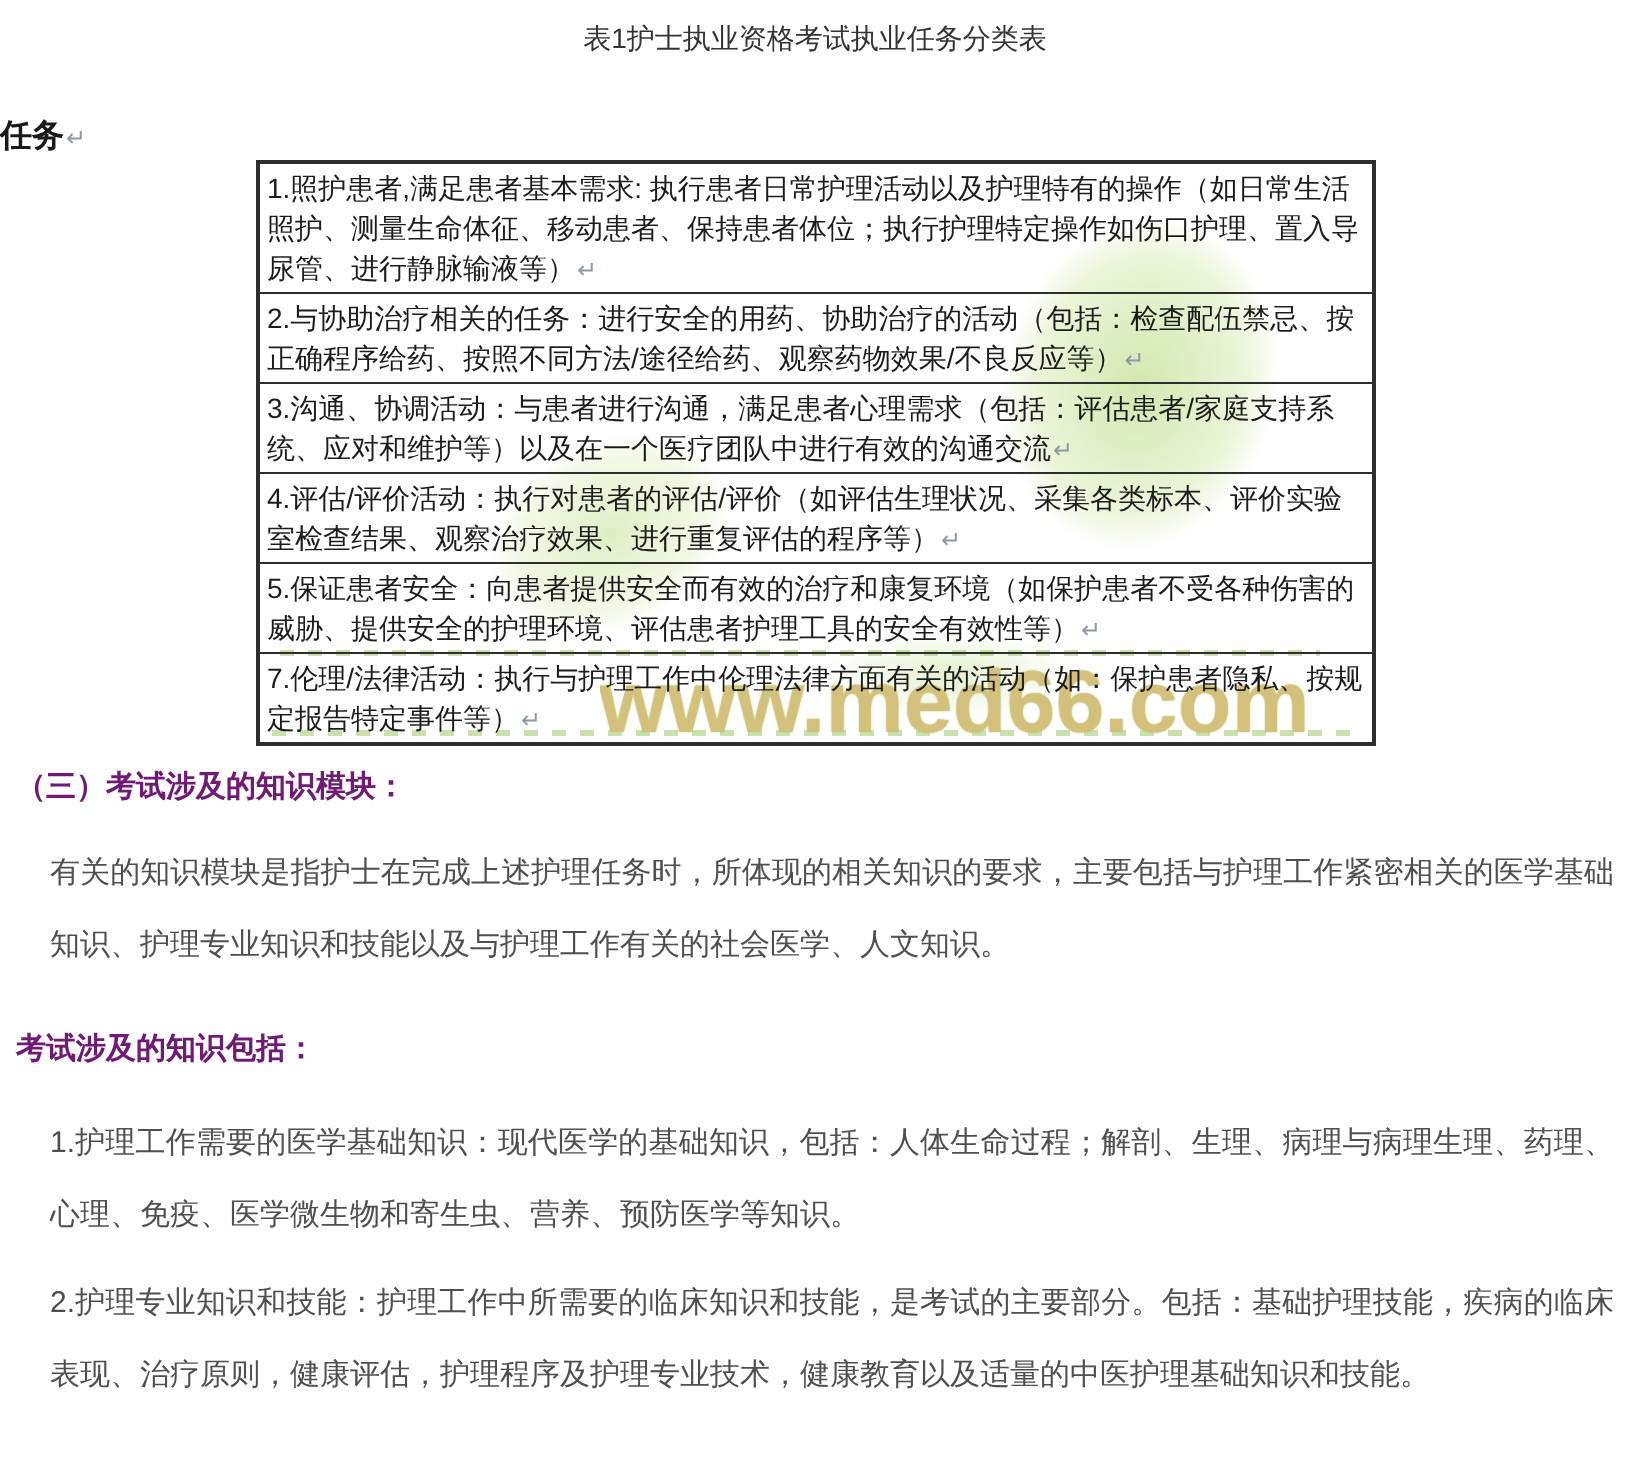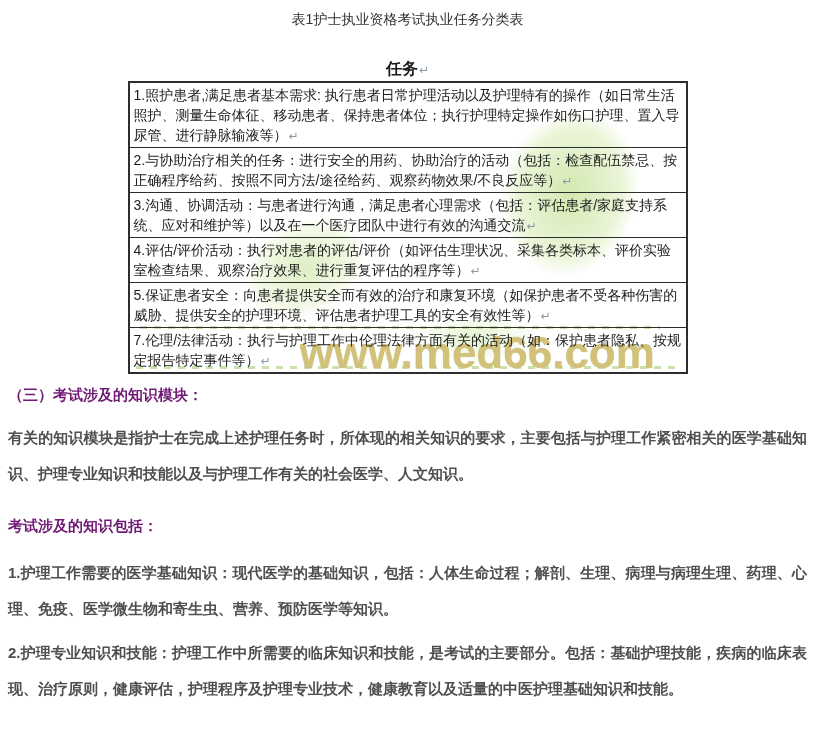--- a/index.html
+++ b/index.html
@@ -8,21 +8,21 @@
     font-family:"Liberation Sans","DejaVu Sans",sans-serif;
     -webkit-font-smoothing:antialiased;
   }
   .doc{position:relative;width:815px;height:731px;background:#fff;}
 
   .title{
     padding-top:11px;text-align:center;
     font-size:14px;line-height:16px;color:#333;
   }
   .task-header{
-    margin-top:33px;text-align:center;
+    margin-top:33px;
     font-size:16px;line-height:18px;font-weight:bold;color:#1a1a1a;
   }
   .task-header .pilcrow{font-weight:normal;}
 
   .table-wrap{
     position:relative;
     width:556px;margin:2px auto 0 auto;
     border:2px solid #2e2e2e;
     background:#fff;
   }
@@ -71,24 +71,23 @@
     color:#8b9aa6;font-size:12px;padding-left:1px;
     font-weight:normal;
   }
 
   .section-heading{
     margin:12px 0 0 8px;
     font-size:15px;line-height:18px;font-weight:bold;color:#701a75;
   }
   .section-heading.second{margin-top:25px;}
   .para{
-    margin:16px 8px 0 8px;
+    margin:16px 8px 0 25px;
     font-size:15px;line-height:36px;color:#4f4f4f;
     text-align:justify;
-    font-weight:bold;
   }
   .para.tight{margin-top:8px;}
   .para.first{margin-top:16px;}
   .para.p1{margin-top:20px;}
 </style>
 </head>
 <body>
 
 <div class="doc">
 

